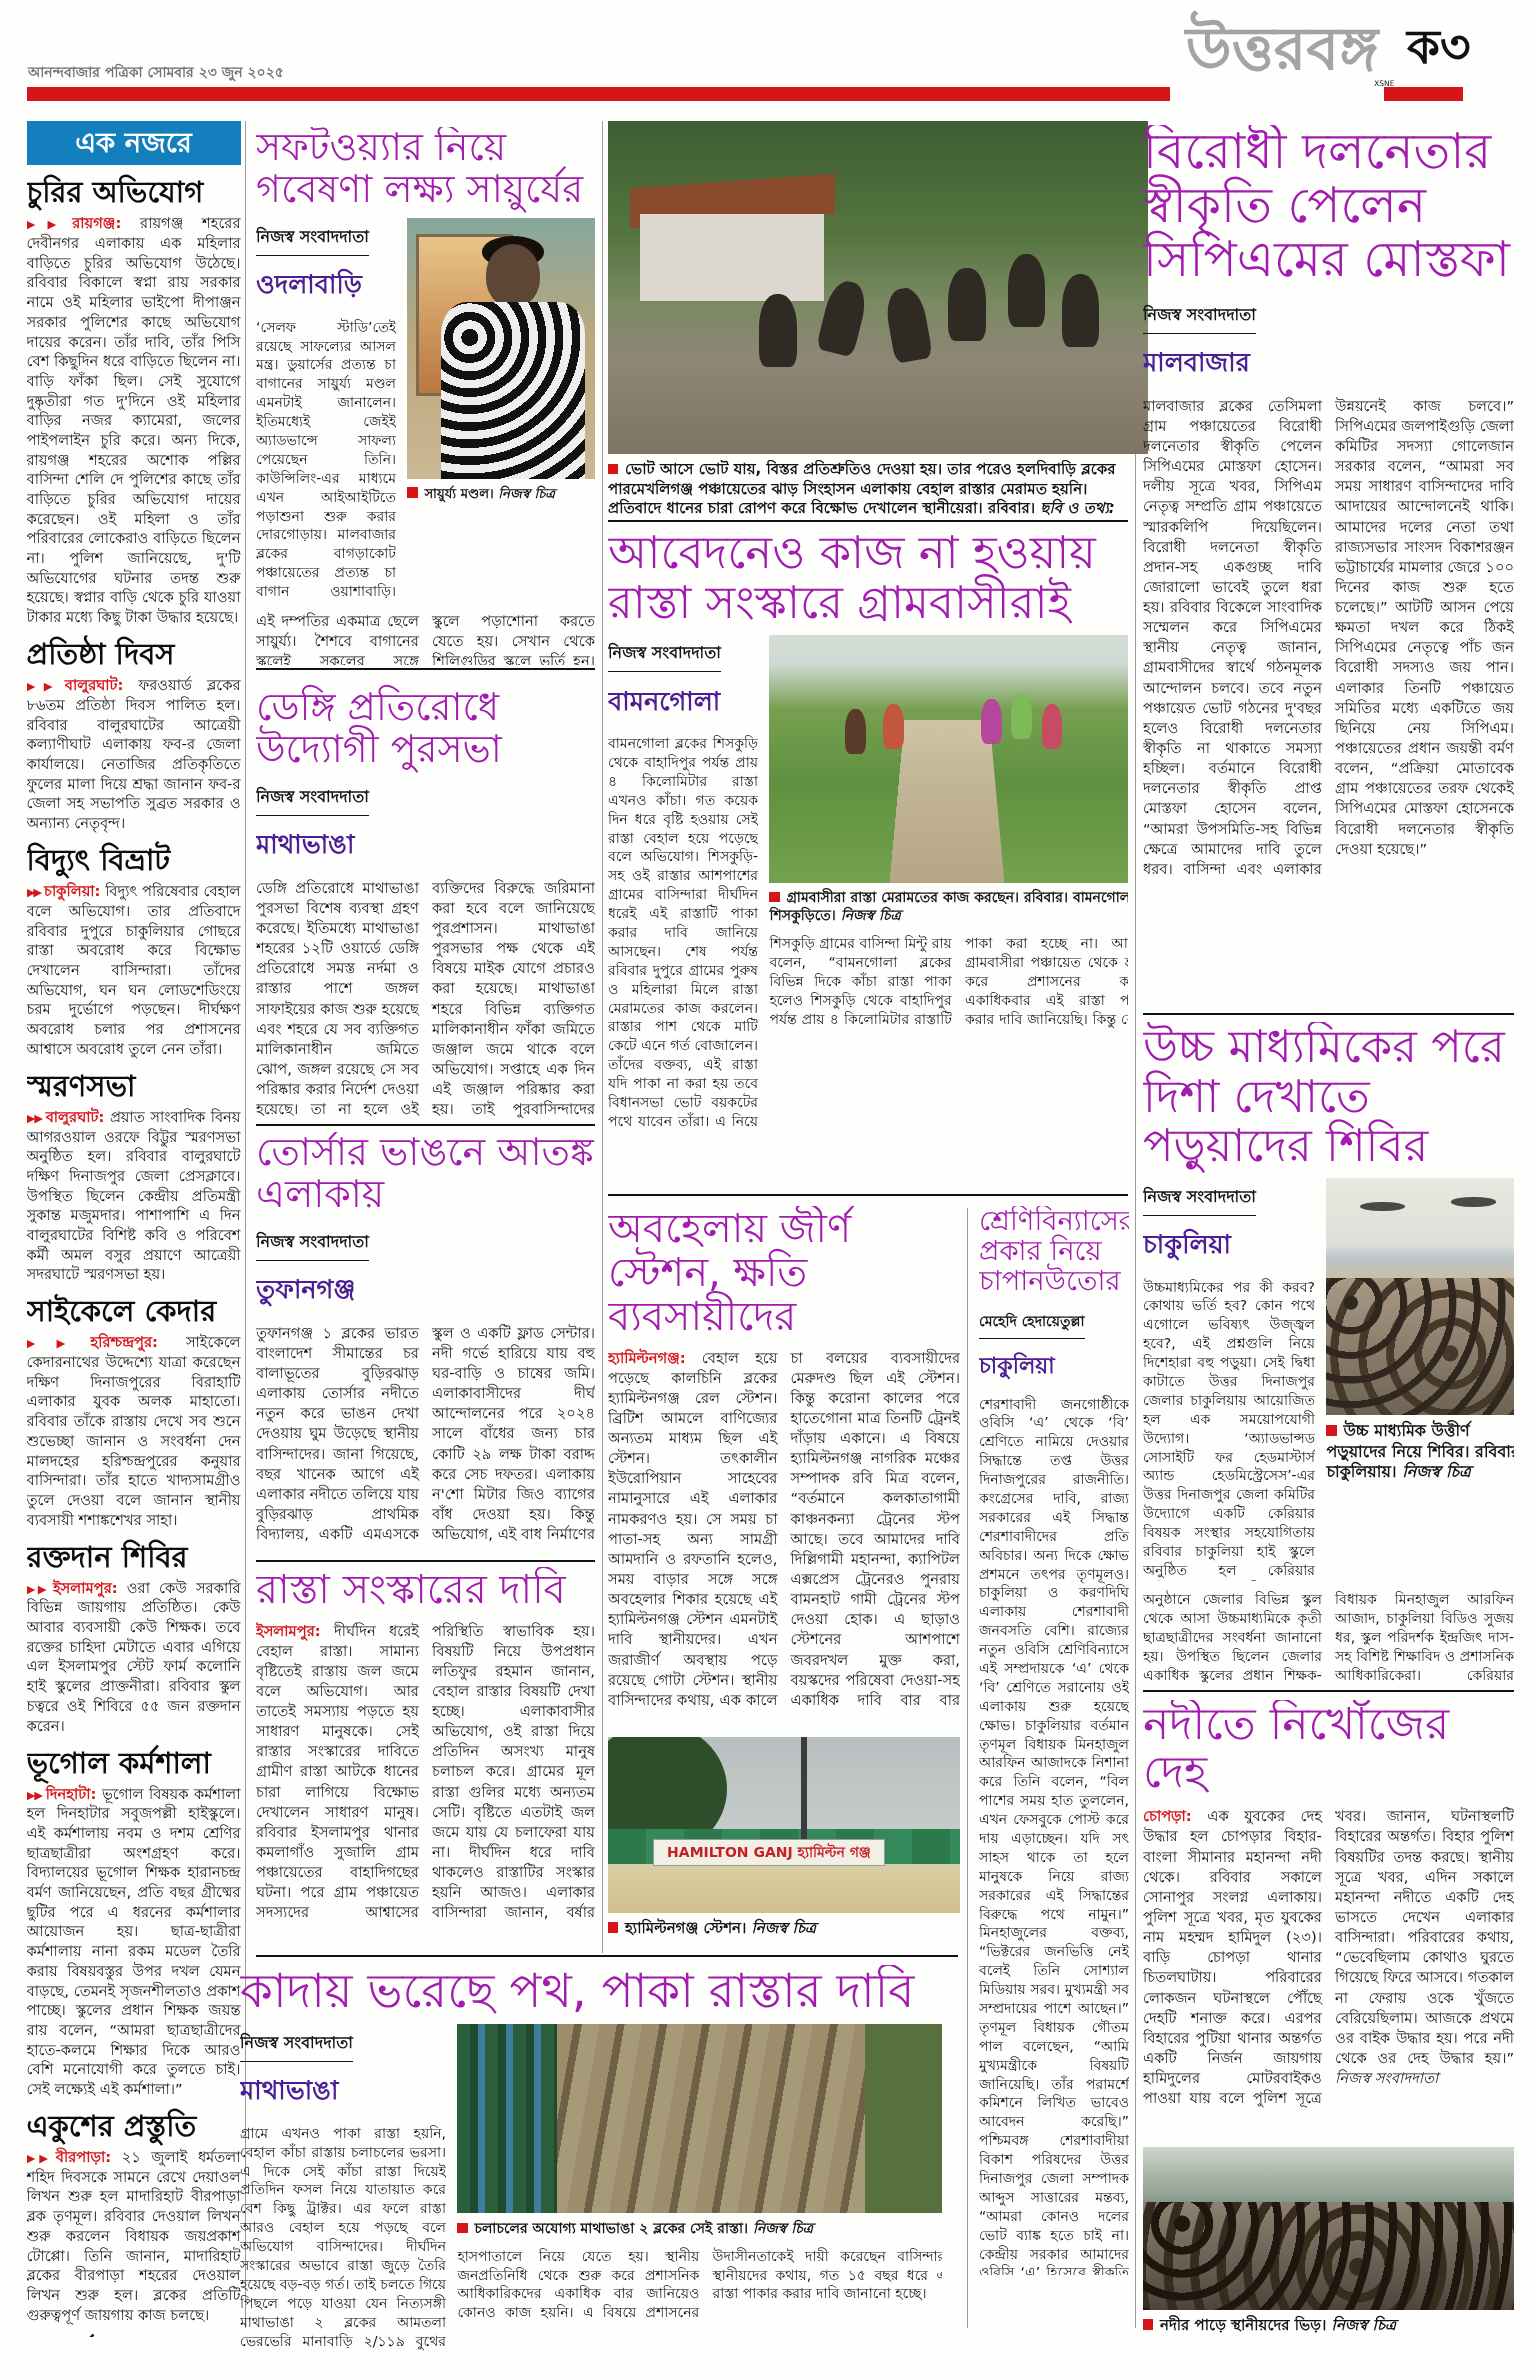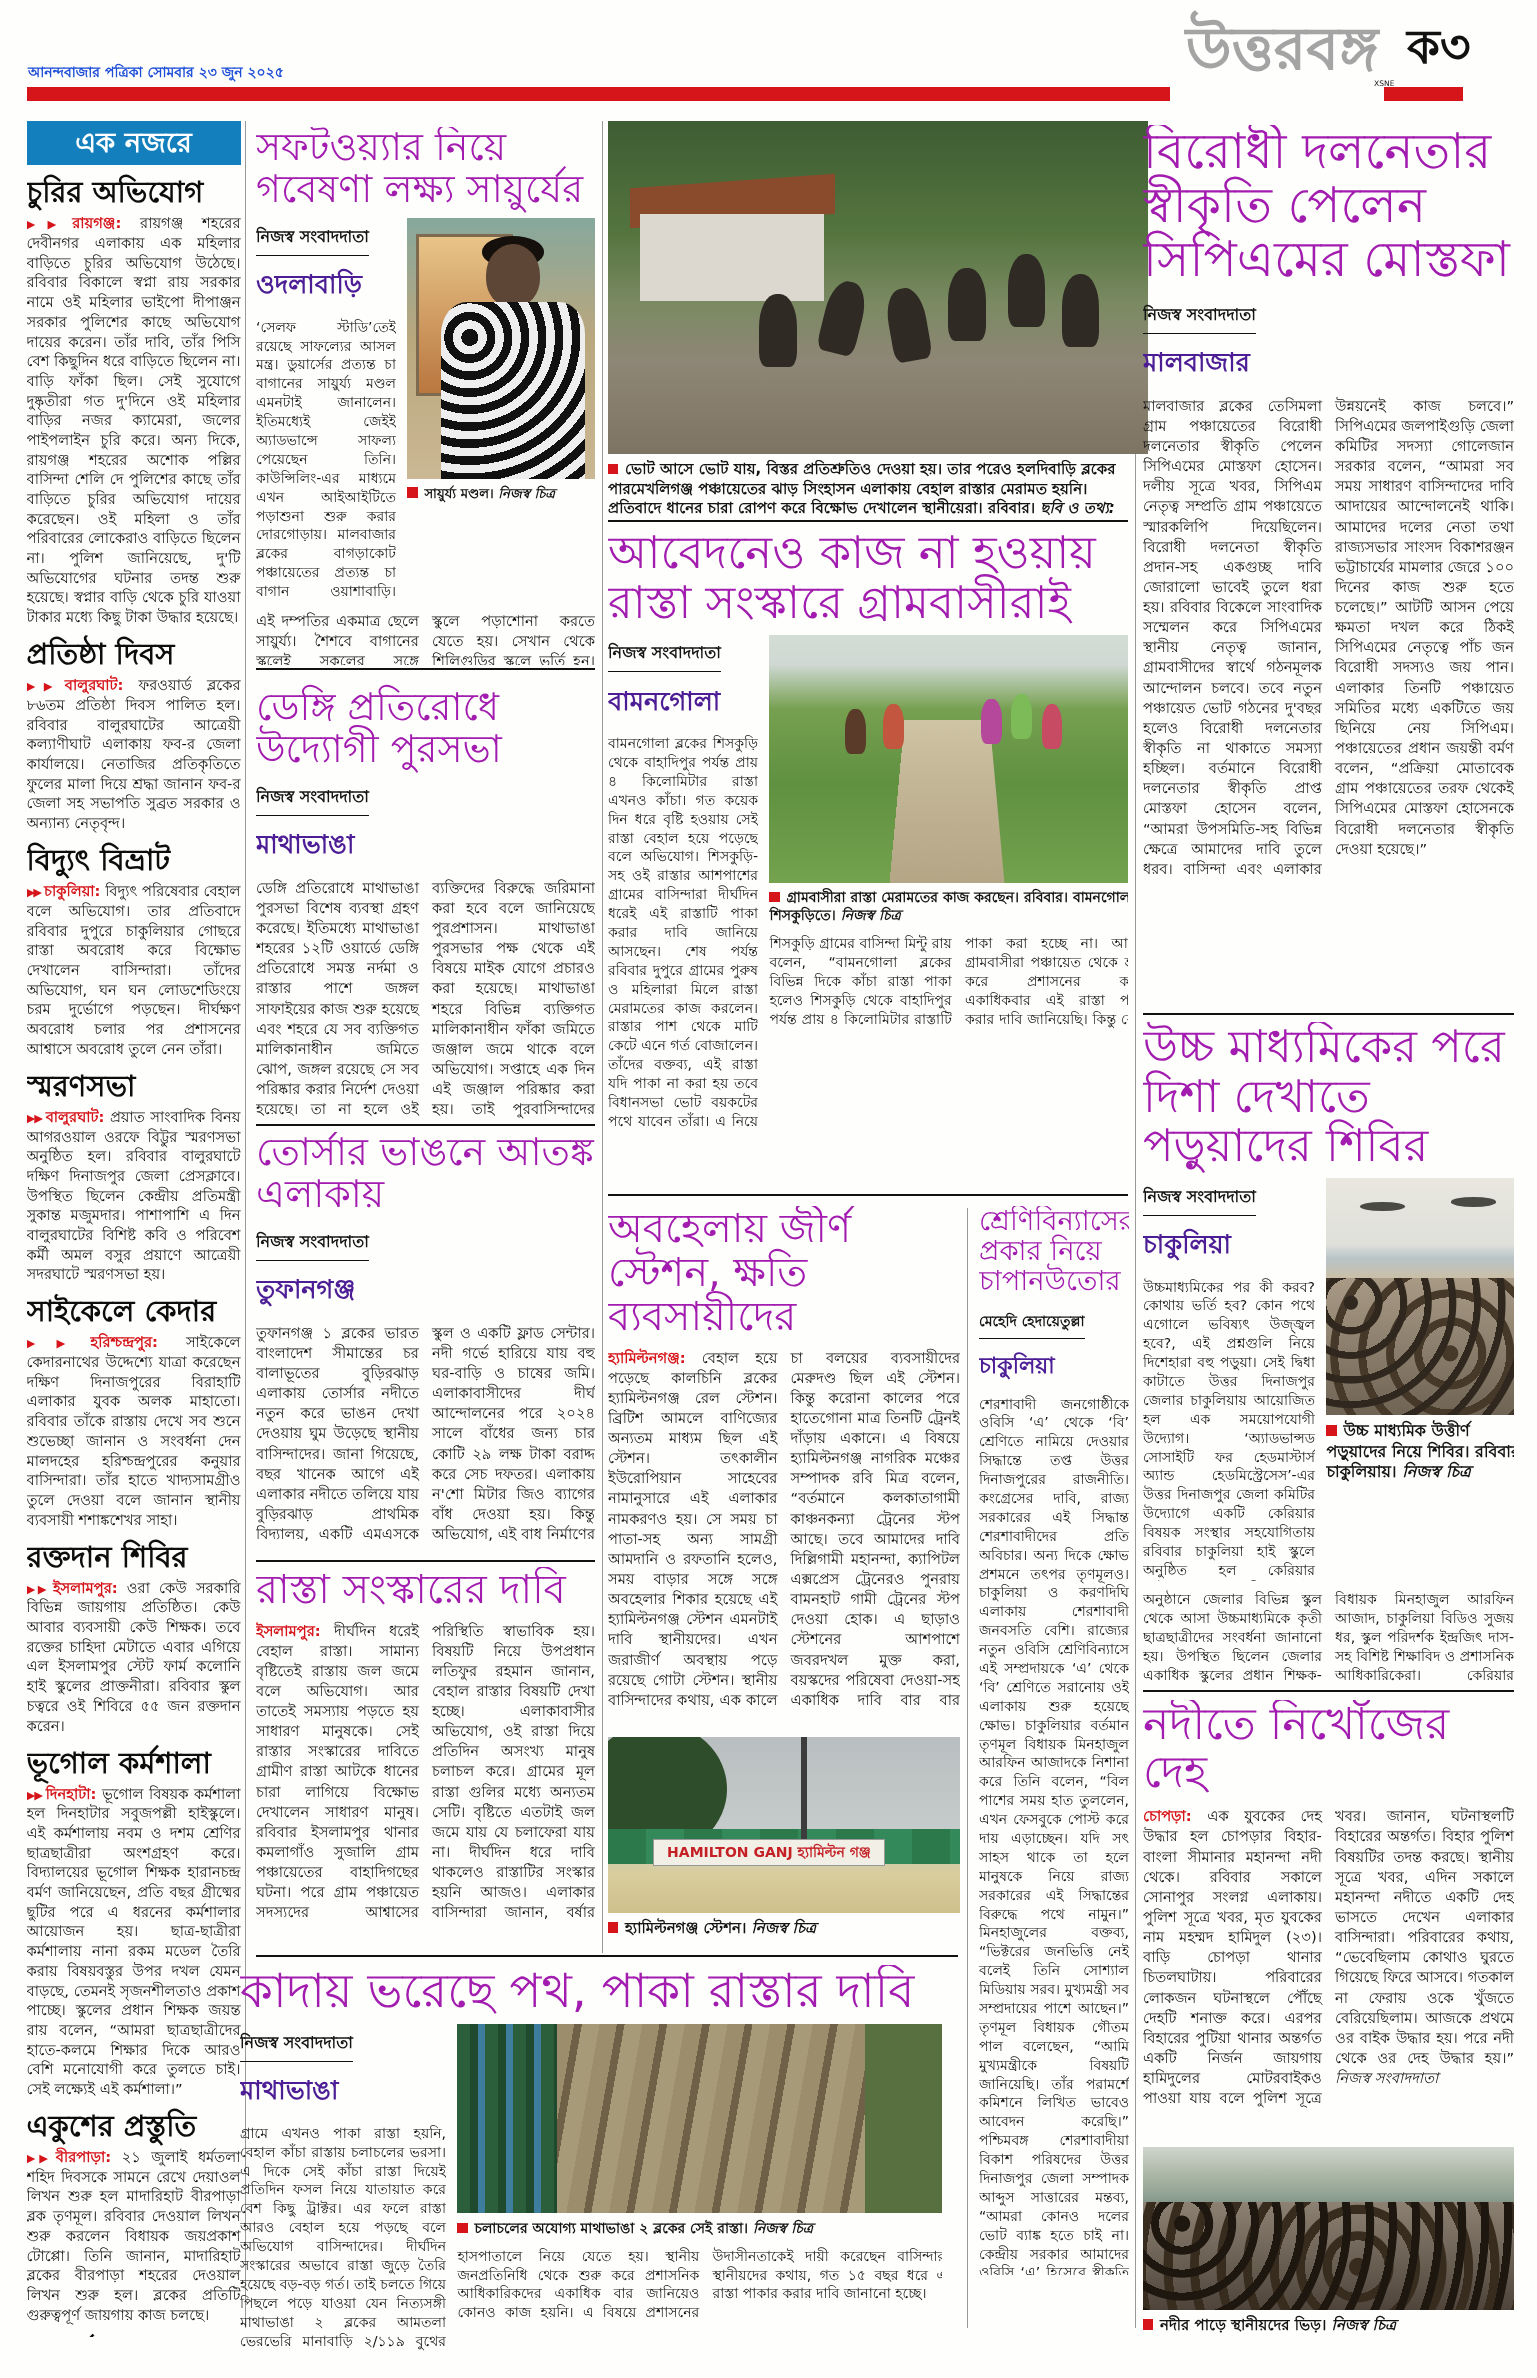--- a/index.html
+++ b/index.html
@@ -1,19 +1,19 @@
 <!DOCTYPE html>
 <html style="font-size:15px"><head>
 <meta charset="utf-8">
 <style>
   html,body{margin:0;padding:0;background:#8a8a8a;}
   #page{position:relative;width:1538px;height:2378px;margin:0 auto;background:#fefefc;overflow:hidden;
         font-family:"DejaVu Sans","Liberation Sans",sans-serif;color:#141414;}
   
-  .edition{position:absolute;left:28px;top:61px;font-size:14px;font-weight:bold;color:#1d4ed8;}
+  .edition{position:absolute;left:28px;top:61px;font-size:14px;font-weight:bold;color:#737373;}
   .redbar{position:absolute;height:14px;background:#d6151b;}
   .masthead{position:absolute;left:1172px;top:11.4px;width:220px;font-size:59px;font-weight:bold;color:#a4a4a4;line-height:1.3;text-align:center;}
   .mastcode{position:absolute;left:1374px;top:79px;font-size:7.6px;font-weight:normal;color:#222;}
   .pagecode{position:absolute;left:1407px;top:11.4px;font-size:47px;font-weight:bold;color:#111;}
   
   .hrule{position:absolute;height:1.9px;background:#111;}
   .vrule{position:absolute;width:0.9px;background:#9a9a9a;}
   
   .leftrail{position:absolute;left:26.5px;top:121px;width:214px;height:2216px;overflow:hidden;}
   .banner{background:#1380bd;color:#fff;font-size:27.4px;font-weight:bold;text-align:center;line-height:44px;height:44px;}

